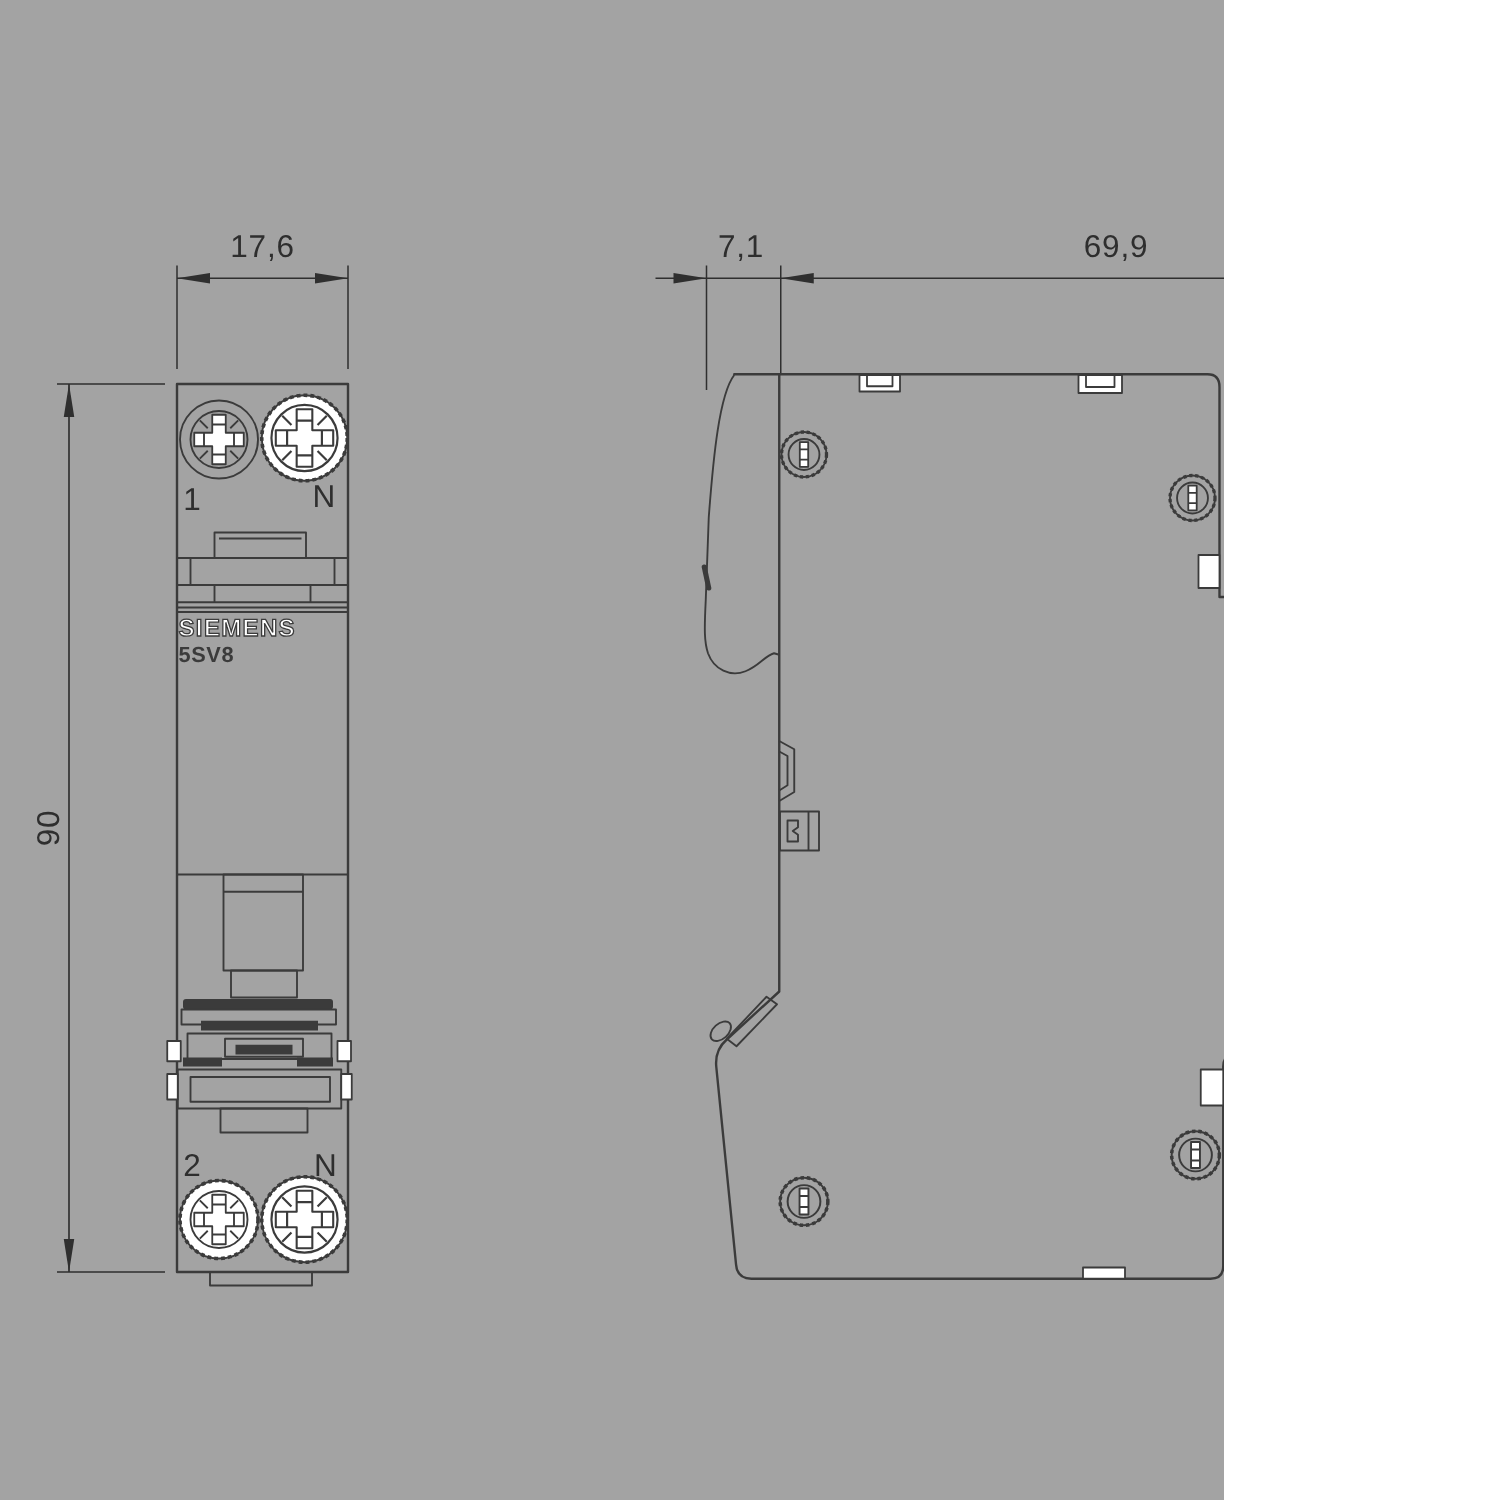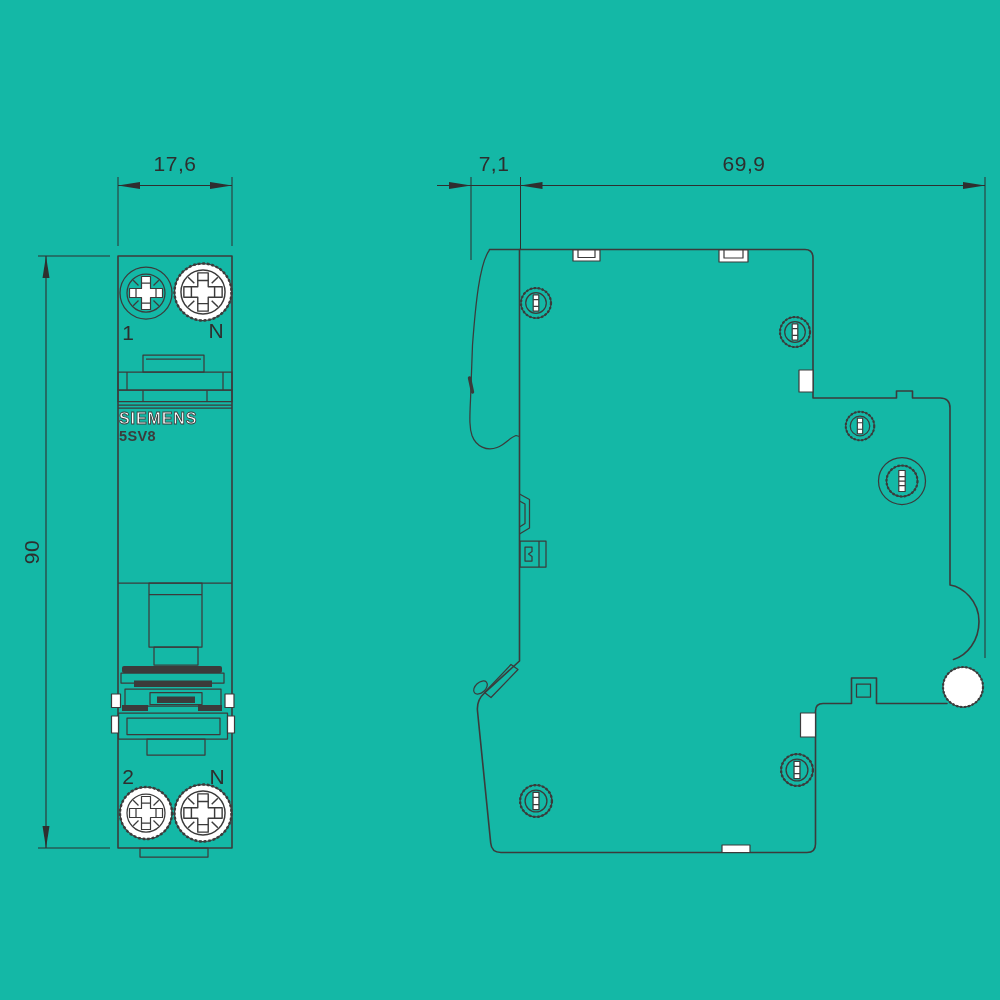--- a/index.html
+++ b/index.html
@@ -1,16 +1,16 @@
 <!DOCTYPE html>
 <html><head>
 <meta charset="utf-8">
 <style>
   html,body{margin:0;padding:0;background:#ffffff;}
-  .canvas{position:relative;width:1000px;height:1000px;background:#14b8a6;overflow:hidden;text-decoration:underline;}
+  .canvas{position:relative;width:816px;height:1000px;background:#a3a3a3;overflow:hidden;text-decoration:underline;}
   svg{position:absolute;left:0;top:0;}
   .ln{stroke:#3b3b3b;fill:none;stroke-width:1.6;stroke-linejoin:round;stroke-linecap:round;}
   .ln2{stroke:#3b3b3b;fill:none;stroke-width:1.25;stroke-linejoin:round;}
   .lnw2{stroke:#3b3b3b;fill:#ffffff;stroke-width:1.2;stroke-linejoin:round;}
   .fdark{fill:#3b3b3b;stroke:none;}
   .dim{stroke:#2f2f2f;fill:none;stroke-width:1.1;}
   .dimext{stroke:#2f2f2f;fill:none;stroke-width:1.0;}
   .arr{fill:#2f2f2f;stroke:none;}
   .knurl{stroke:#3b3b3b;fill:#ffffff;stroke-width:2.4;stroke-dasharray:2.6 2;}
   .knurl2{stroke:#3b3b3b;fill:none;stroke-width:2.2;stroke-dasharray:2.2 1.8;}

